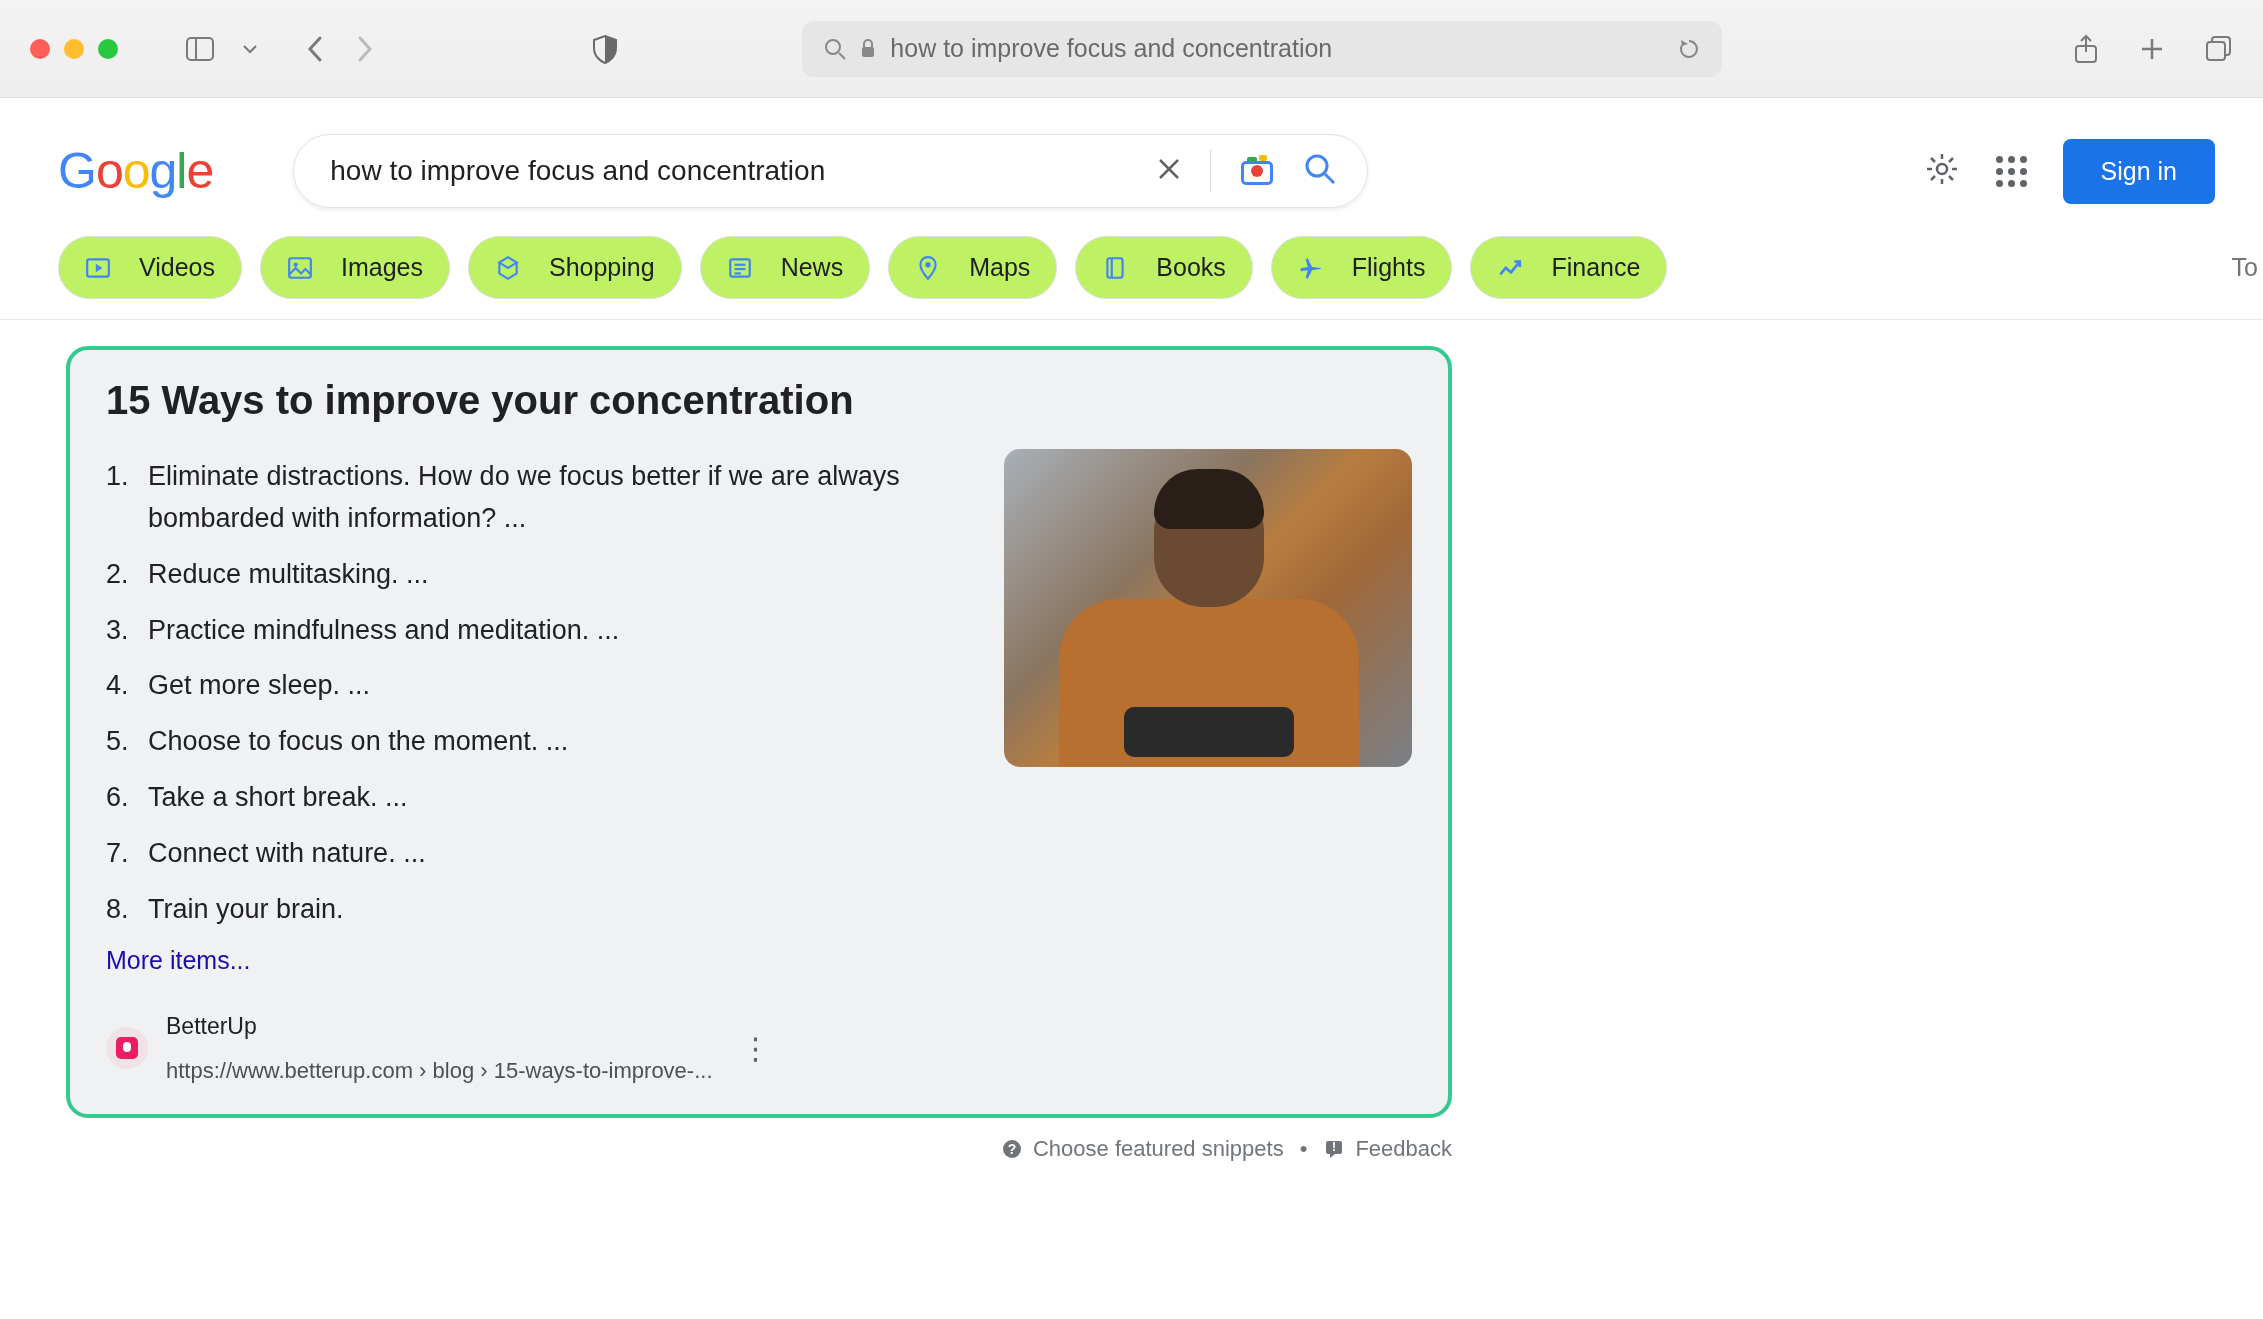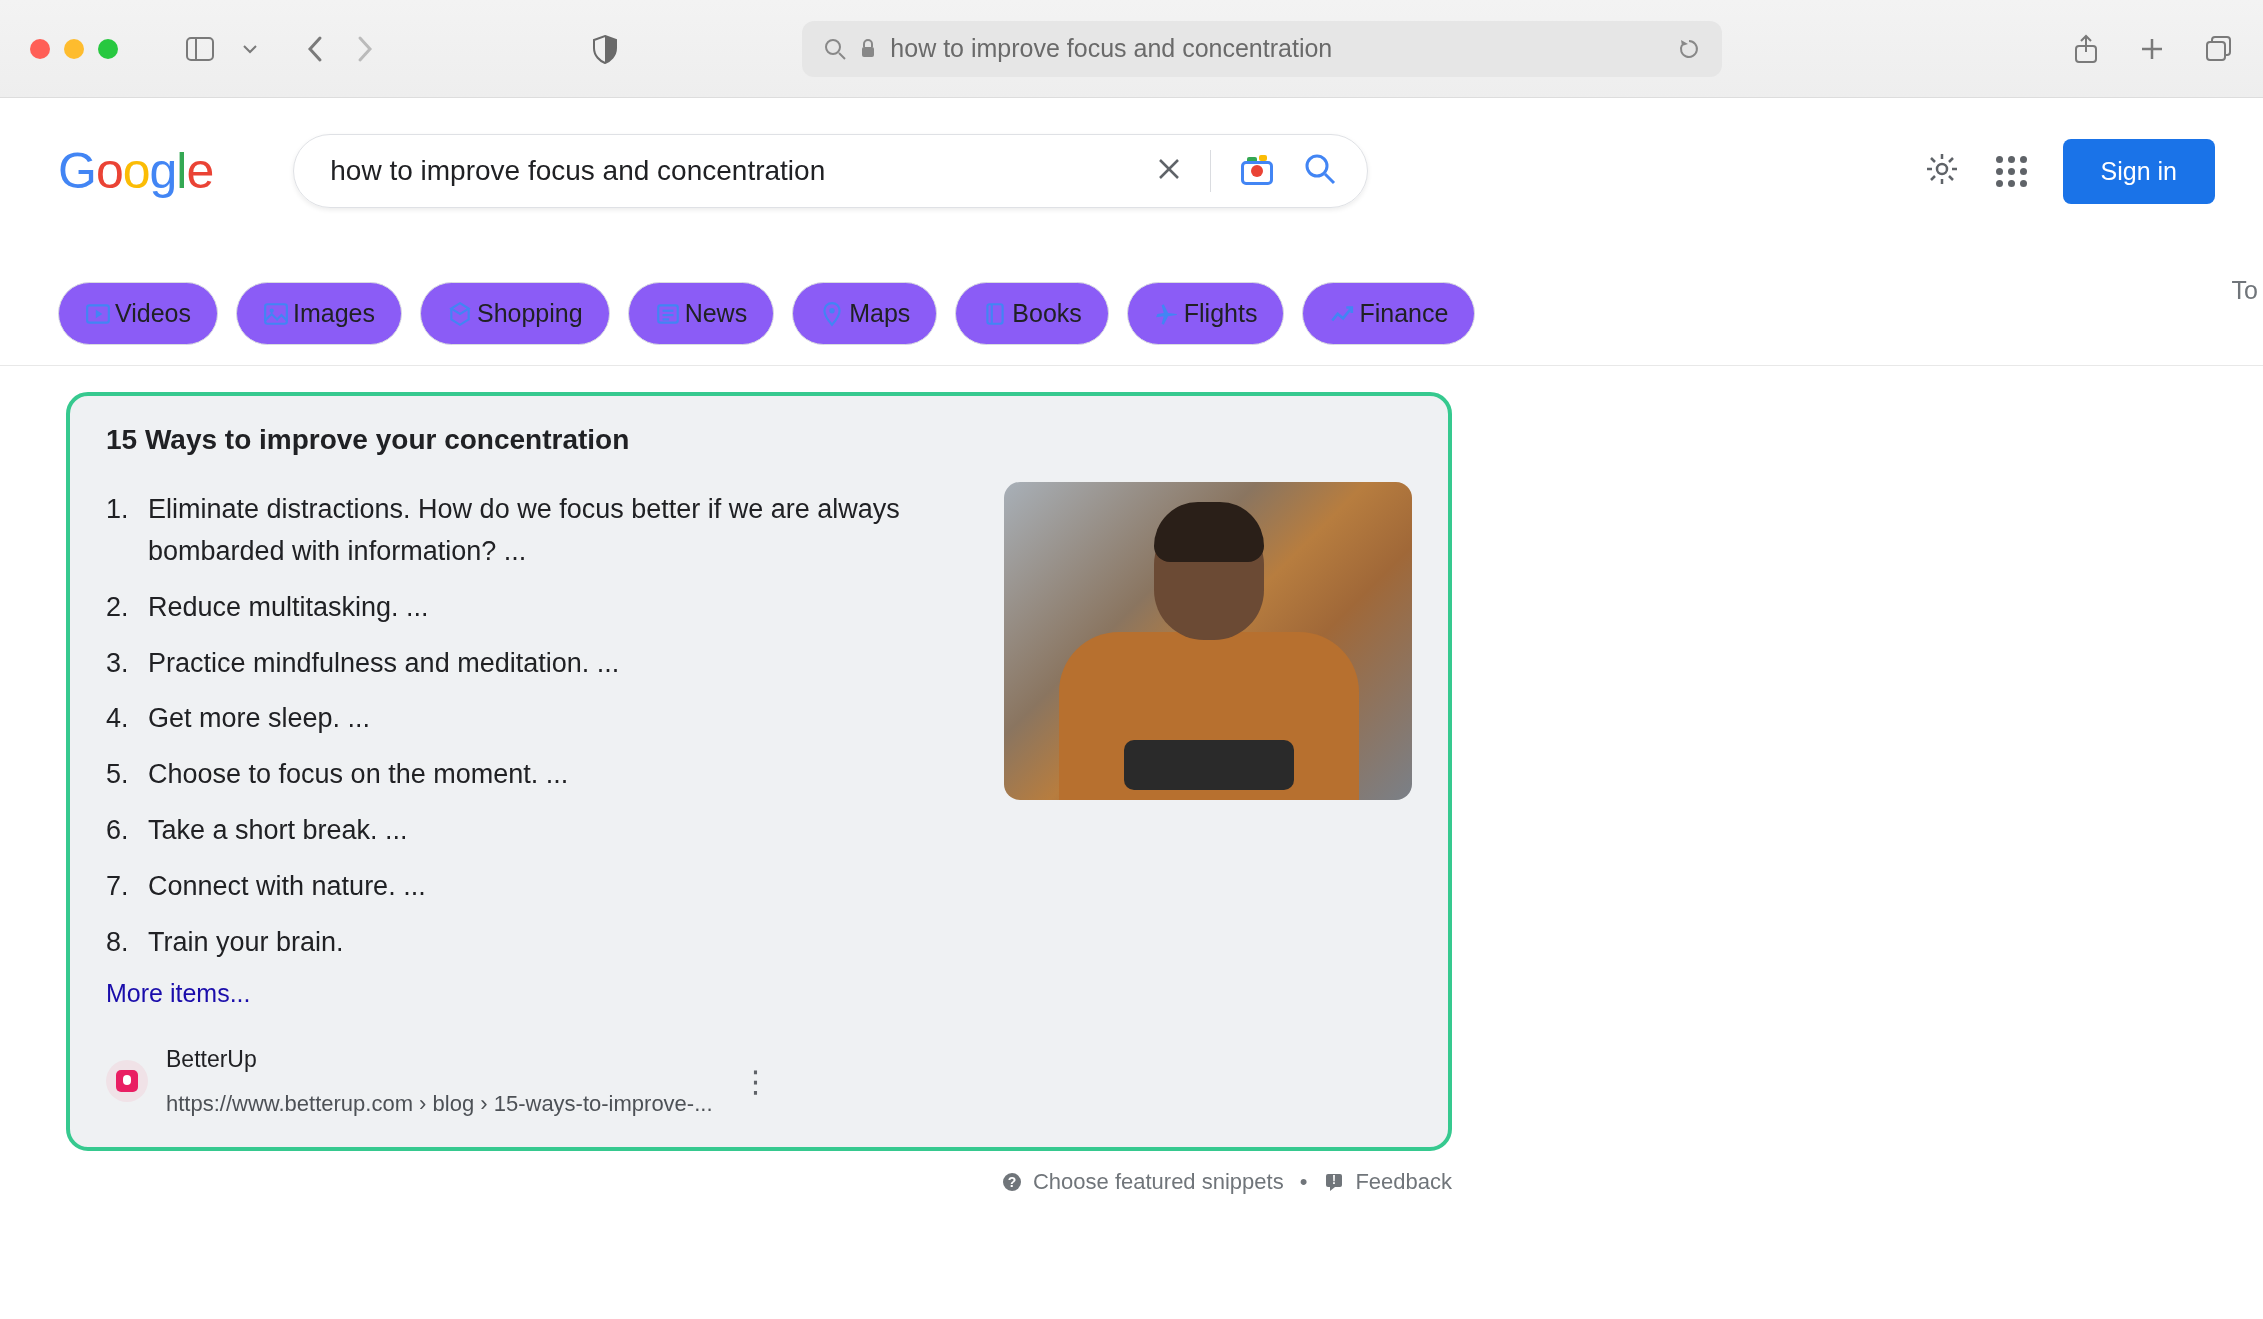--- a/index.html
+++ b/index.html
@@ -94,46 +94,45 @@
   
   .search-tabs {
     padding: 28px 0 20px 58px;
     display: flex;
     gap: 18px;
     border-bottom: 1px solid #e8e8e8;
   }
   .tab-chip {
     display: flex;
     align-items: center;
-    gap: 4px;
+    gap: 28px;
     padding: 16px 26px;
     border: 1px solid #dadce0;
     border-radius: 36px;
     font-size: 25px;
     color: #202124;
     cursor: pointer;
-    background: #8b5cf6;
-    margin-top: 46px;
+    background: #bef264;
   }
   .tab-chip svg { width: 26px; height: 26px; }
   .tab-tail { margin-left: auto; color: #70757a; font-size: 25px; padding-right: 5px; align-self: center; }
 
   
   .results { padding: 26px 0 0 66px; }
   .result-stats { color: #70757a; font-size: 25px; margin-bottom: 22px; }
 
   .featured-snippet {
     width: 1386px;
     border: 4px solid #36c98f;
     border-radius: 22px;
     background: #eff1f3;
     padding: 28px 36px 30px 36px;
     position: relative;
   }
-  .snippet-title { font-size: 28px; font-weight: 700; color: #202124; margin-bottom: 26px; }
+  .snippet-title { font-size: 40px; font-weight: 700; color: #202124; margin-bottom: 26px; }
   .snippet-body { display: flex; gap: 23px; }
   .snippet-list { flex: 1; }
   .snippet-list ol { list-style: none; counter-reset: item; }
   .snippet-list li {
     counter-increment: item;
     font-size: 27px;
     color: #202124;
     line-height: 1.55;
     padding: 7px 0;
     display: flex;

